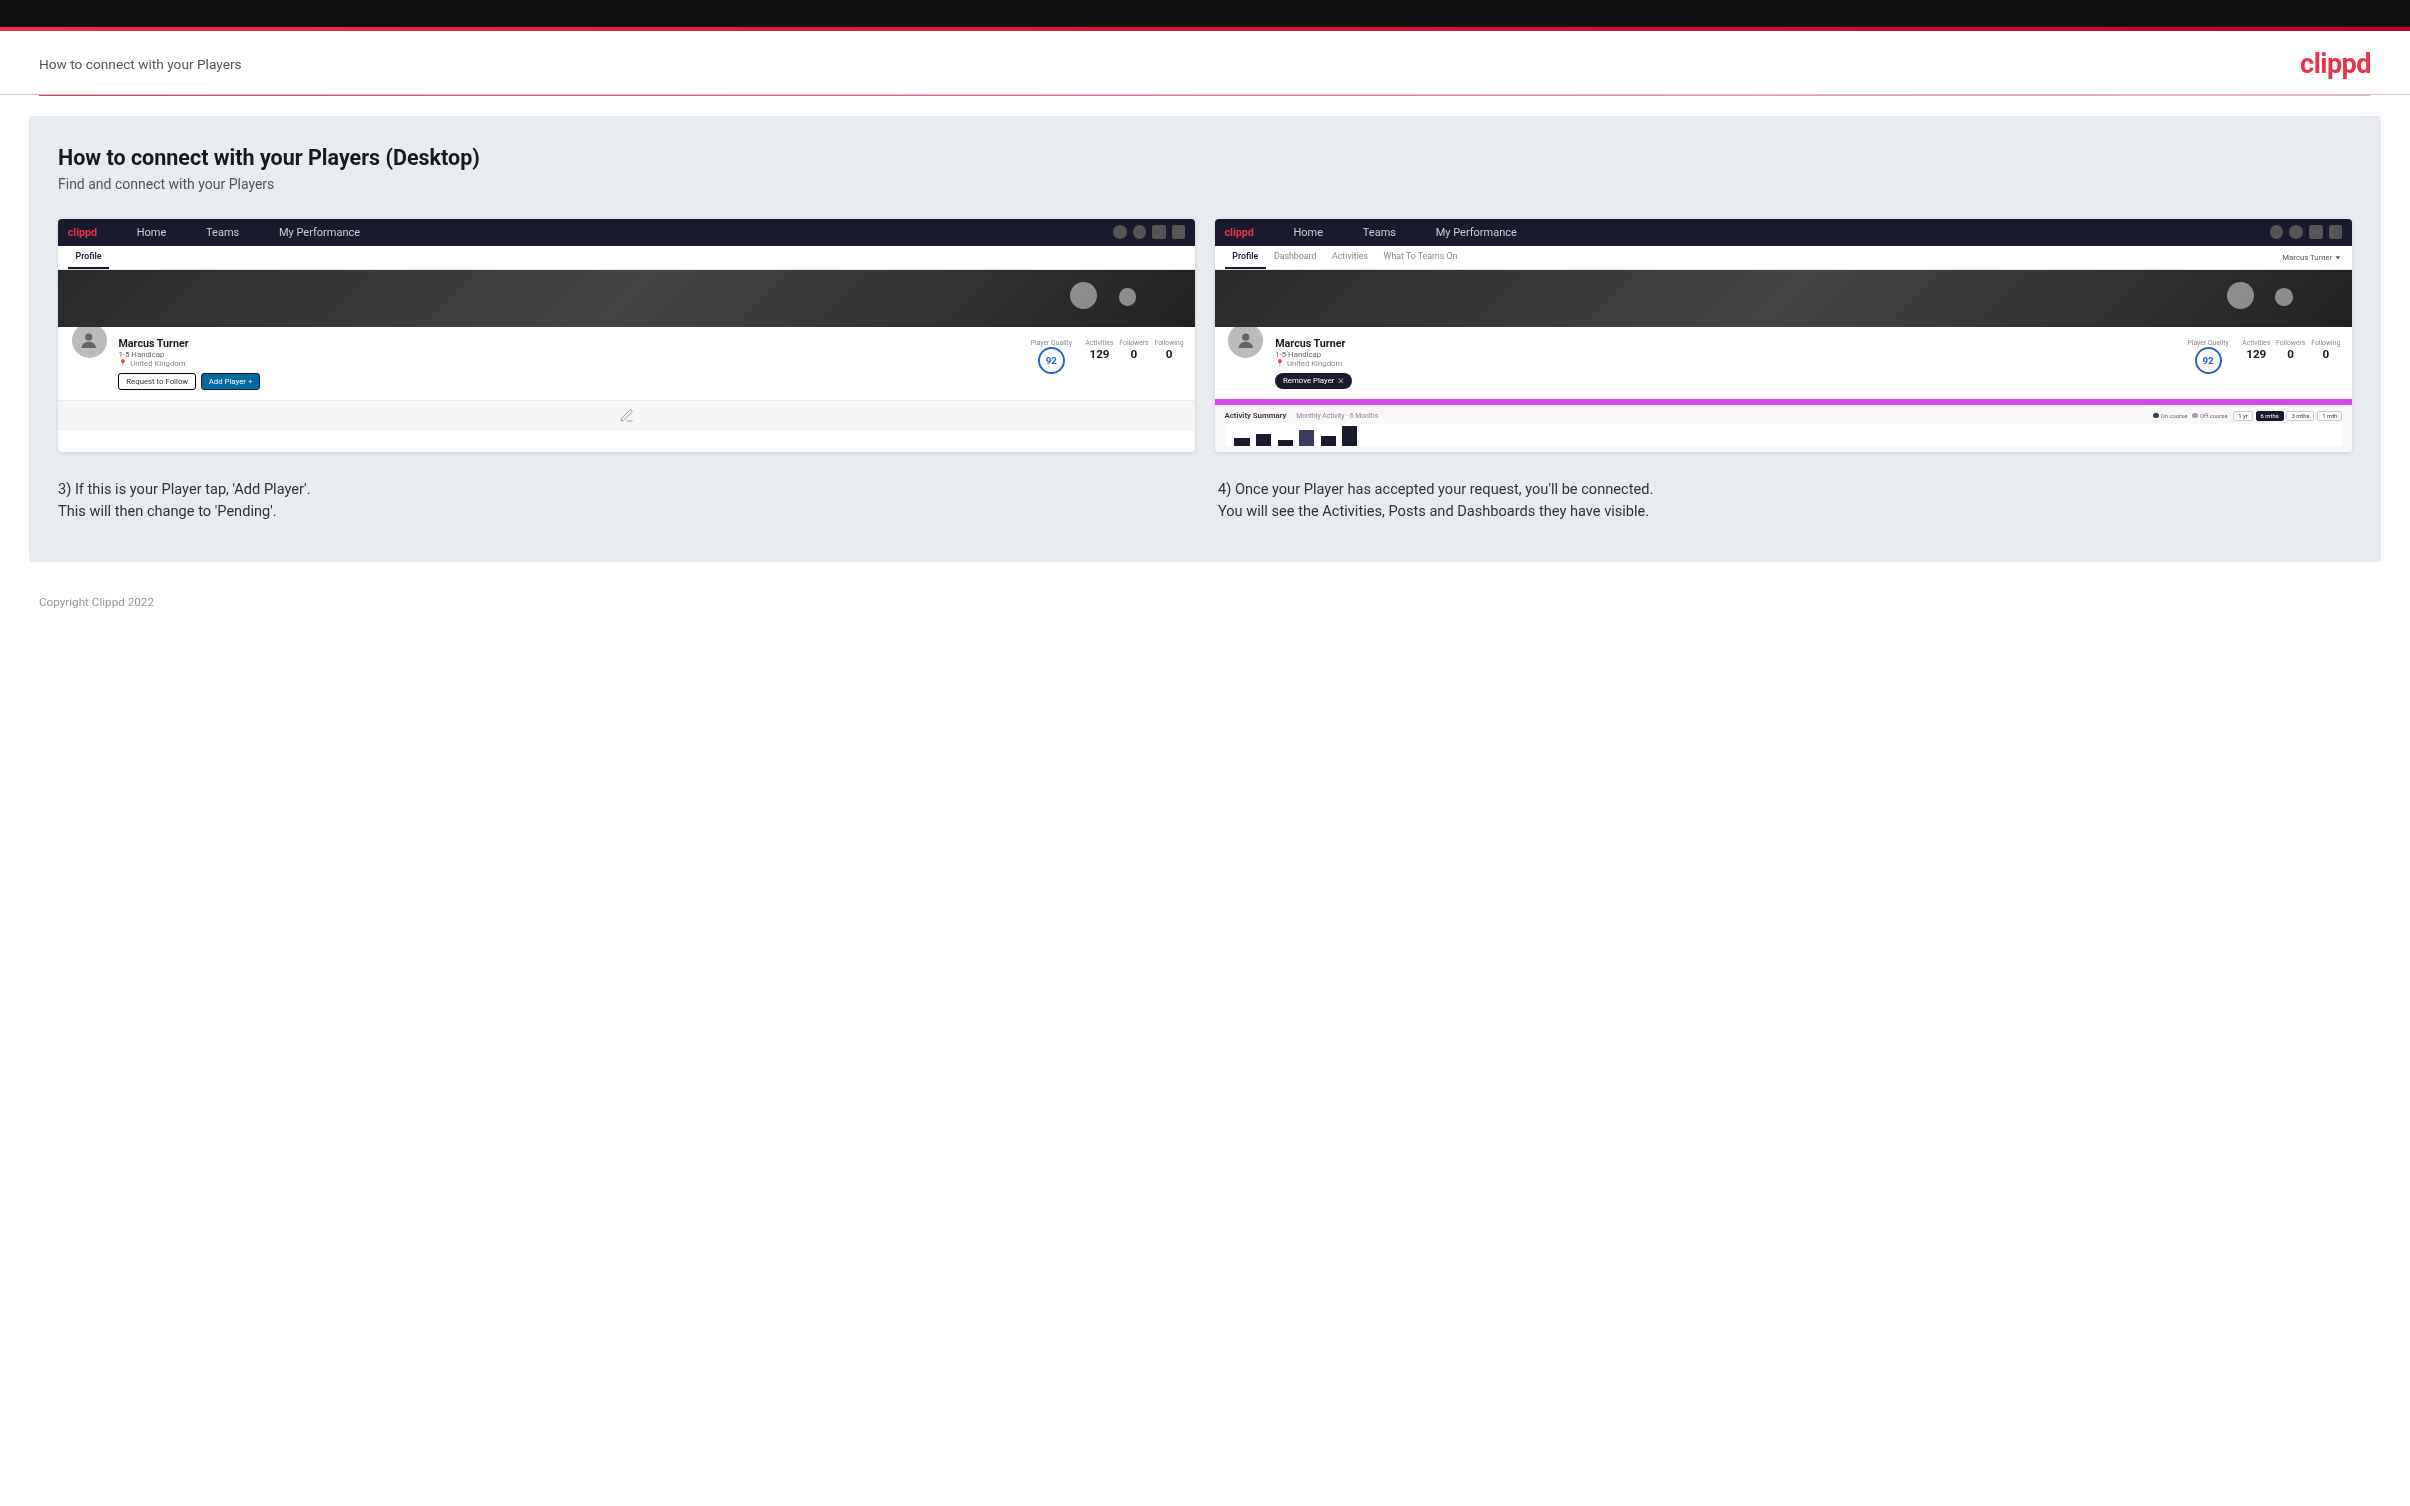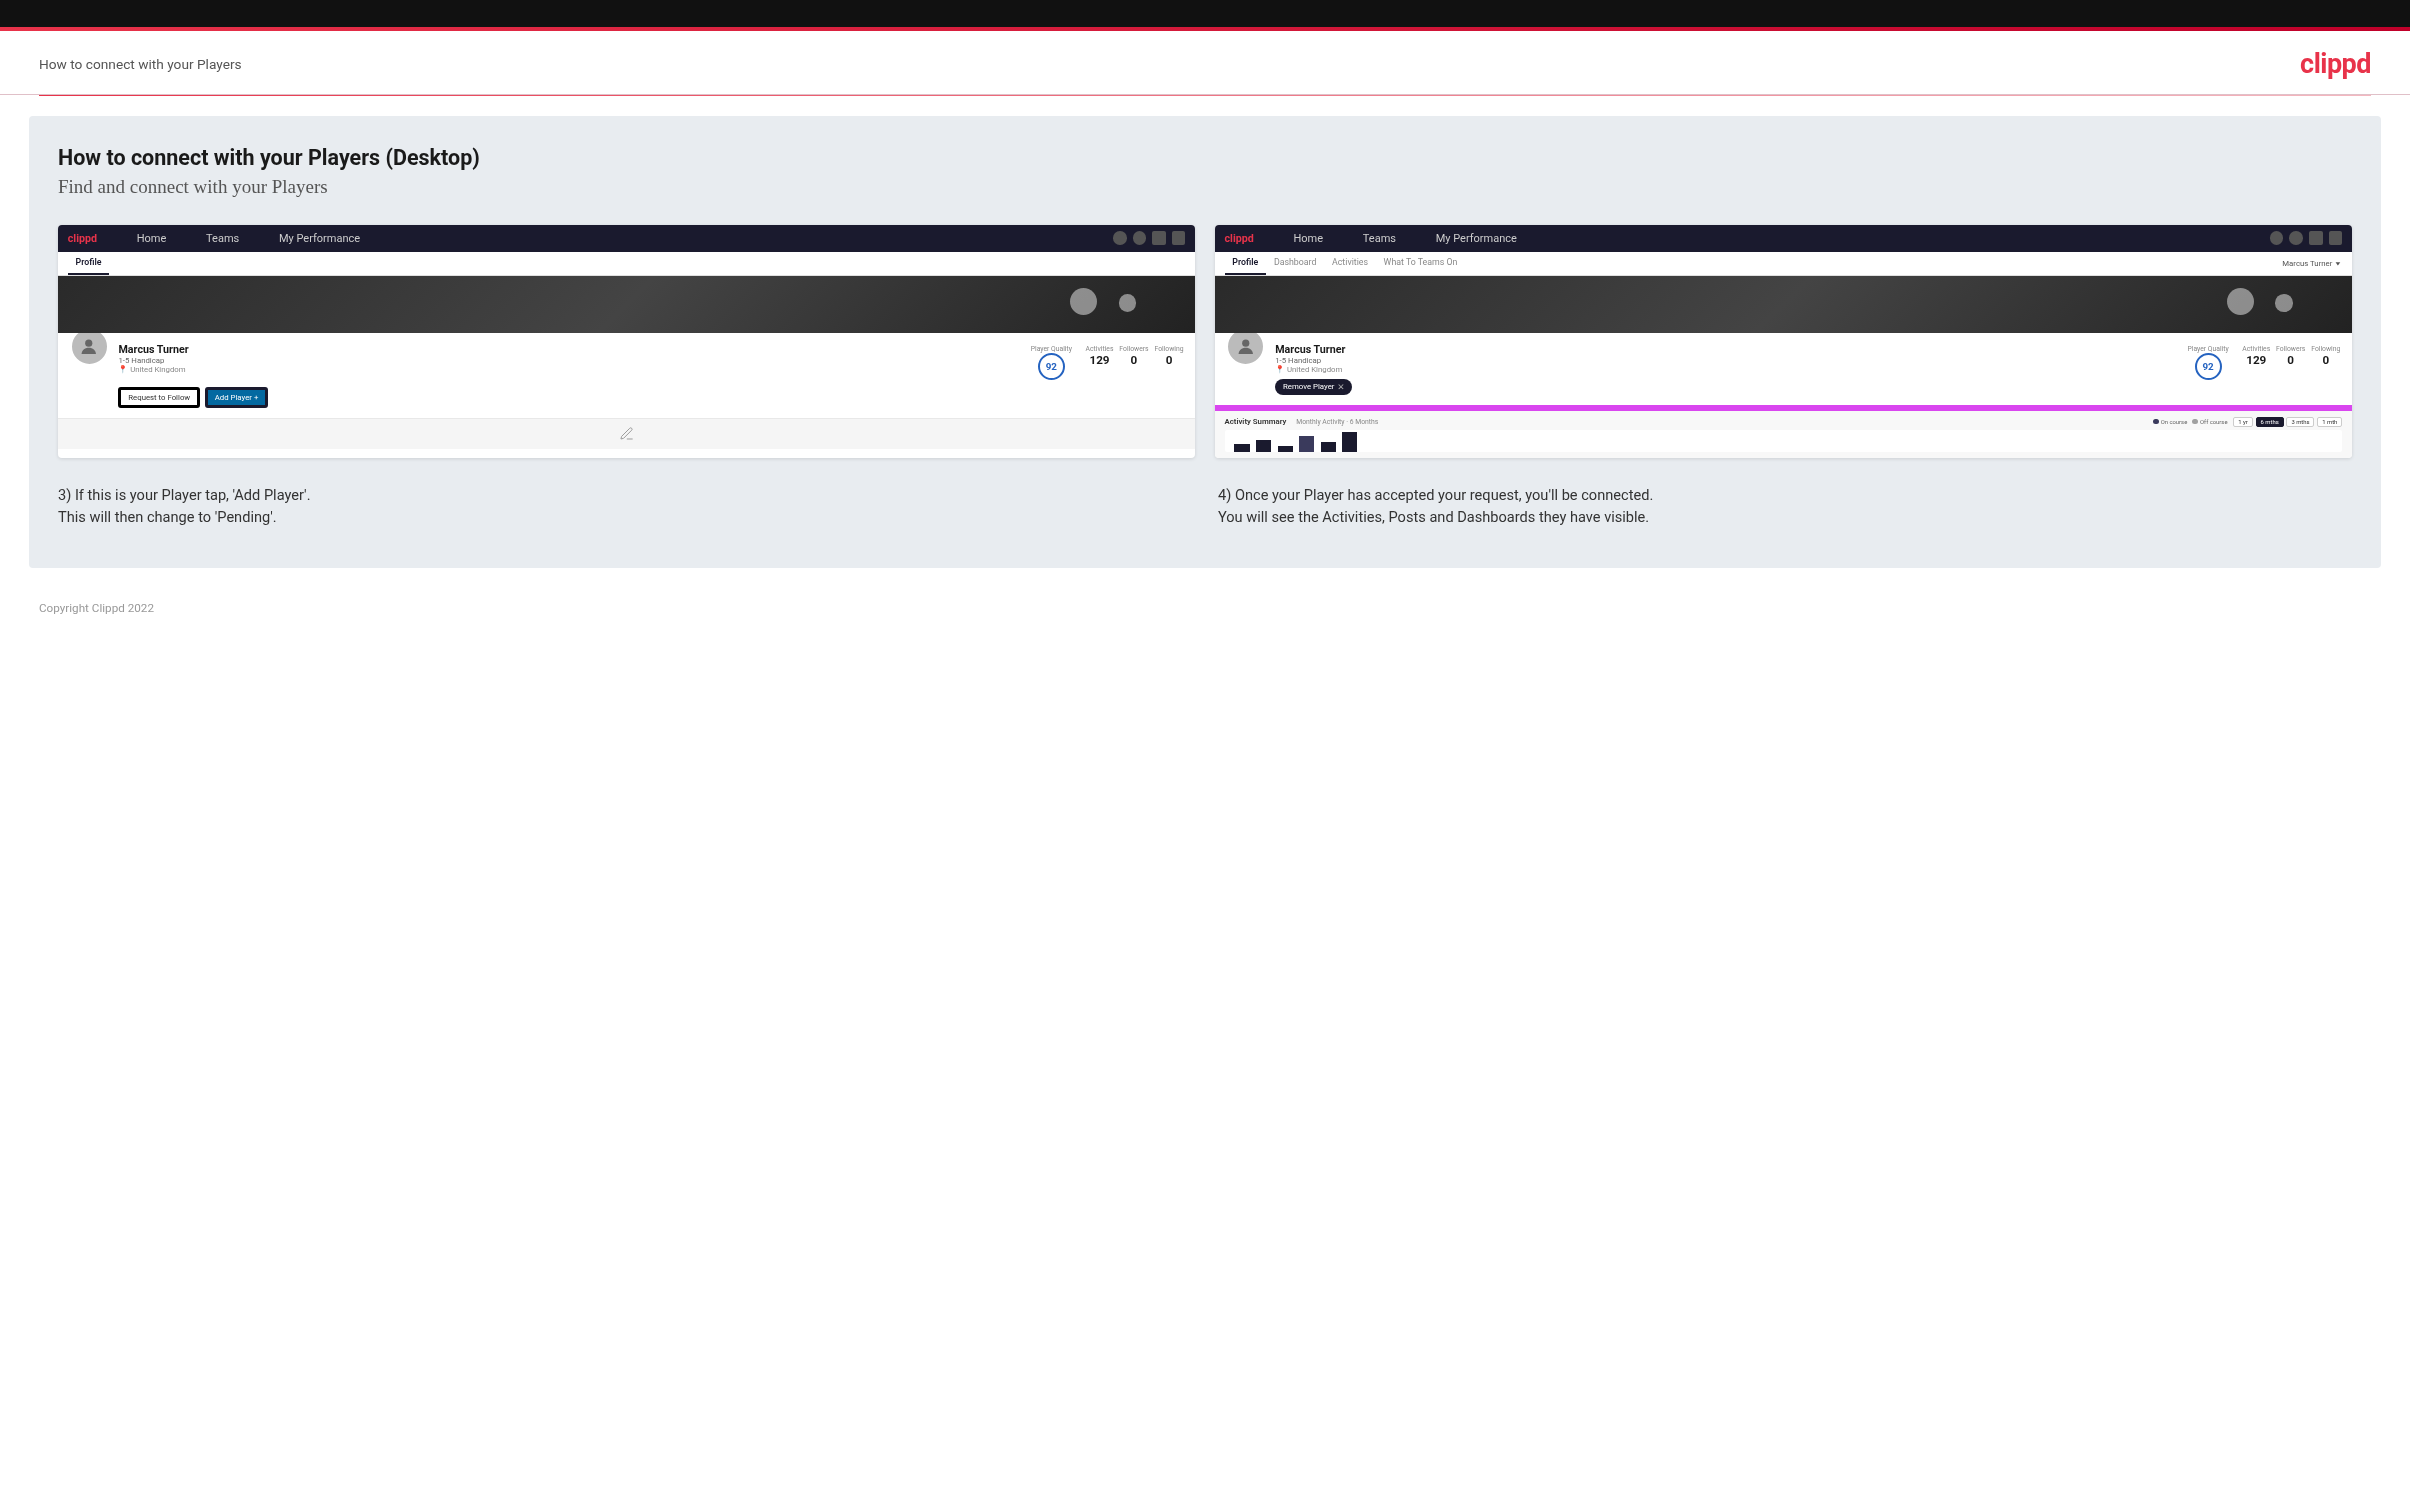--- a/index.html
+++ b/index.html
@@ -53,24 +53,23 @@
       border-radius: 3.9px;
     }
 
     .main-title {
       font-size: 21.5px;
       font-weight: 700;
       color: #1a1a1a;
       margin-bottom: 5.9px;
     }
     .main-subtitle {
-      font-size: 19px;
+      font-size: 14px;
       color: #555;
       margin-bottom: 27px;
-      font-family: Liberation Serif, serif;
     }
 
     
     .screenshots-row {
       display: flex;
       gap: 19.5px;
       margin-bottom: 27px;
     }
 
     .screenshot-card {
@@ -202,25 +201,24 @@
     }
     .mock-buttons {
       display: flex;
       gap: 4.9px;
       margin-top: 4.9px;
     }
     .mock-btn {
       font-size: 7.8px;
       padding: 2.9px 6.8px;
       border-radius: 2.9px;
-      border: 3px solid #000000;
+      border: 1px solid #000000;
       background: #fff;
       color: #333;
       cursor: pointer;
-      margin-top: 8px;
     }
     .mock-btn-add {
       background: #0369a1;
       color: #fff;
       border-color: #1a1a2e;
     }
 
     
     .mock-stats-row {
       display: flex;

